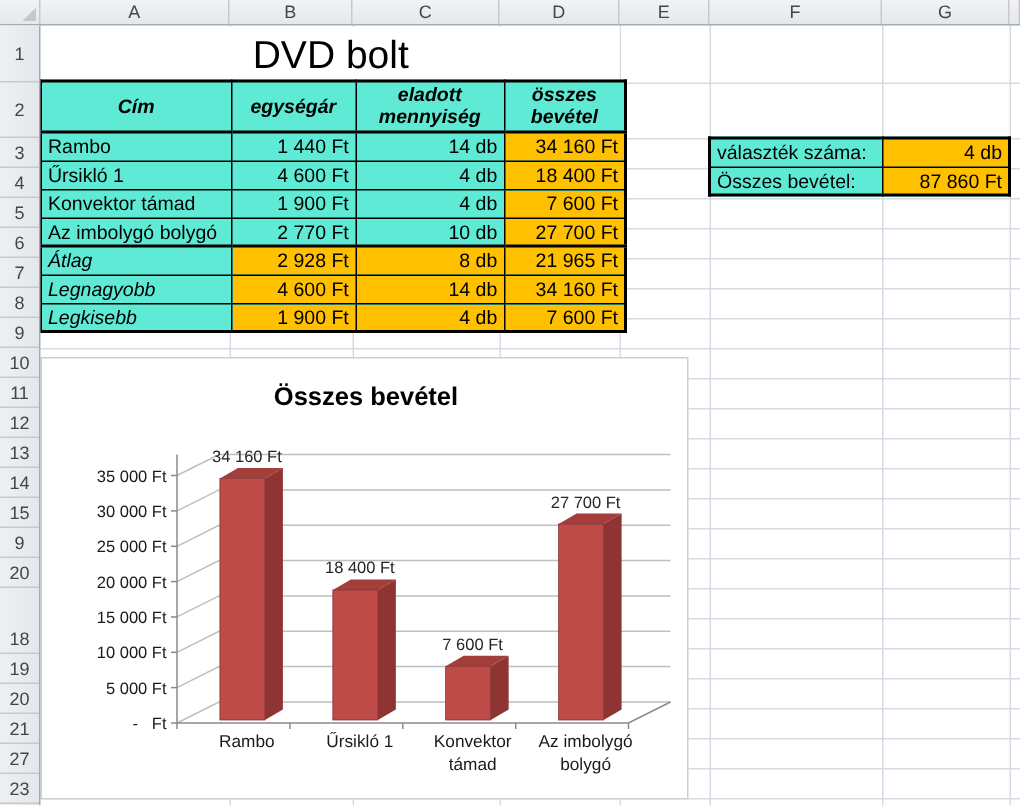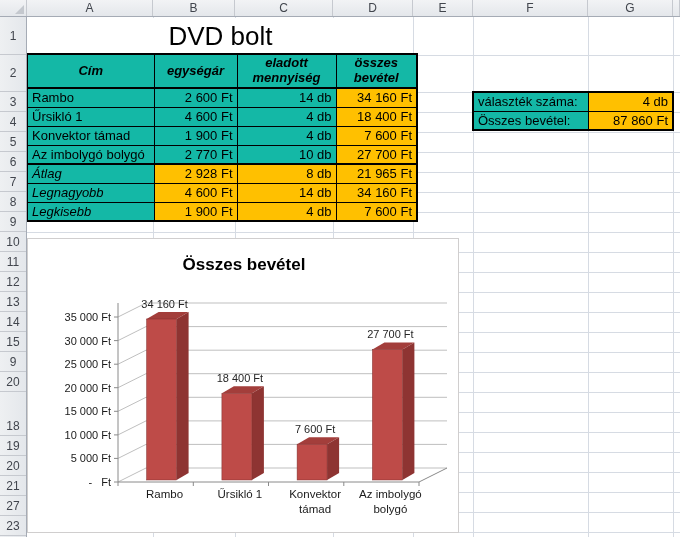--- a/index.html
+++ b/index.html
@@ -23,21 +23,21 @@
     font-size:12px; color:#41454d; }
 
   
   .gridlines { position:absolute; inset:0; z-index:1; pointer-events:none; }
   .vline { position:absolute; top:17px; bottom:0; width:1px; background:#d6dbe3; }
   .hline { position:absolute; left:27px; right:0; height:1px; background:#d6dbe3; }
 
   .title-cell { position:absolute; left:28px; top:18px; width:385px; height:36px; background:#fff; z-index:2;
     display:flex; align-items:center; justify-content:center; font-size:26px; color:#000; }
 
-  table { border-collapse:collapse; table-layout:fixed; background:#14b8a6; }
+  table { border-collapse:collapse; table-layout:fixed; background:#5eead4; }
   .main-table { position:absolute; left:26px; top:53px; z-index:3; border:2px solid #000; }
   .main-table th, .main-table td { border:1px solid #000; font-size:13px; padding:0 4px;
     white-space:nowrap; overflow:hidden; color:#000; }
   .main-table th { height:34px; font-weight:bold; font-style:italic; text-align:center;
     white-space:normal; line-height:1.15; padding:0 2px; border-bottom:2px solid #000; }
   .main-table td { height:19px; }
   .main-table tr.thick td { border-bottom:2px solid #000; }
   td.tname { text-align:left; }
   td.num { text-align:right; }
   td.orange { background:var(--orange,#FFC000); }
@@ -138,21 +138,21 @@
     </colgroup>
     <tbody id="mainTableBody">
         <tr>
           <th>Cím</th>
           <th>egységár</th>
           <th>eladott mennyiség</th>
           <th>összes bevétel</th>
         </tr>
         <tr>
           <td class="tname">Rambo</td>
-          <td class="num">2 600 Ft</td>
+          <td class="num">1 440 Ft</td>
           <td class="num">14 db</td>
           <td class="num orange">34 160 Ft</td>
         </tr>
         <tr>
           <td class="tname">Űrsikló 1</td>
           <td class="num">4 600 Ft</td>
           <td class="num">4 db</td>
           <td class="num orange">18 400 Ft</td>
         </tr>
         <tr>

